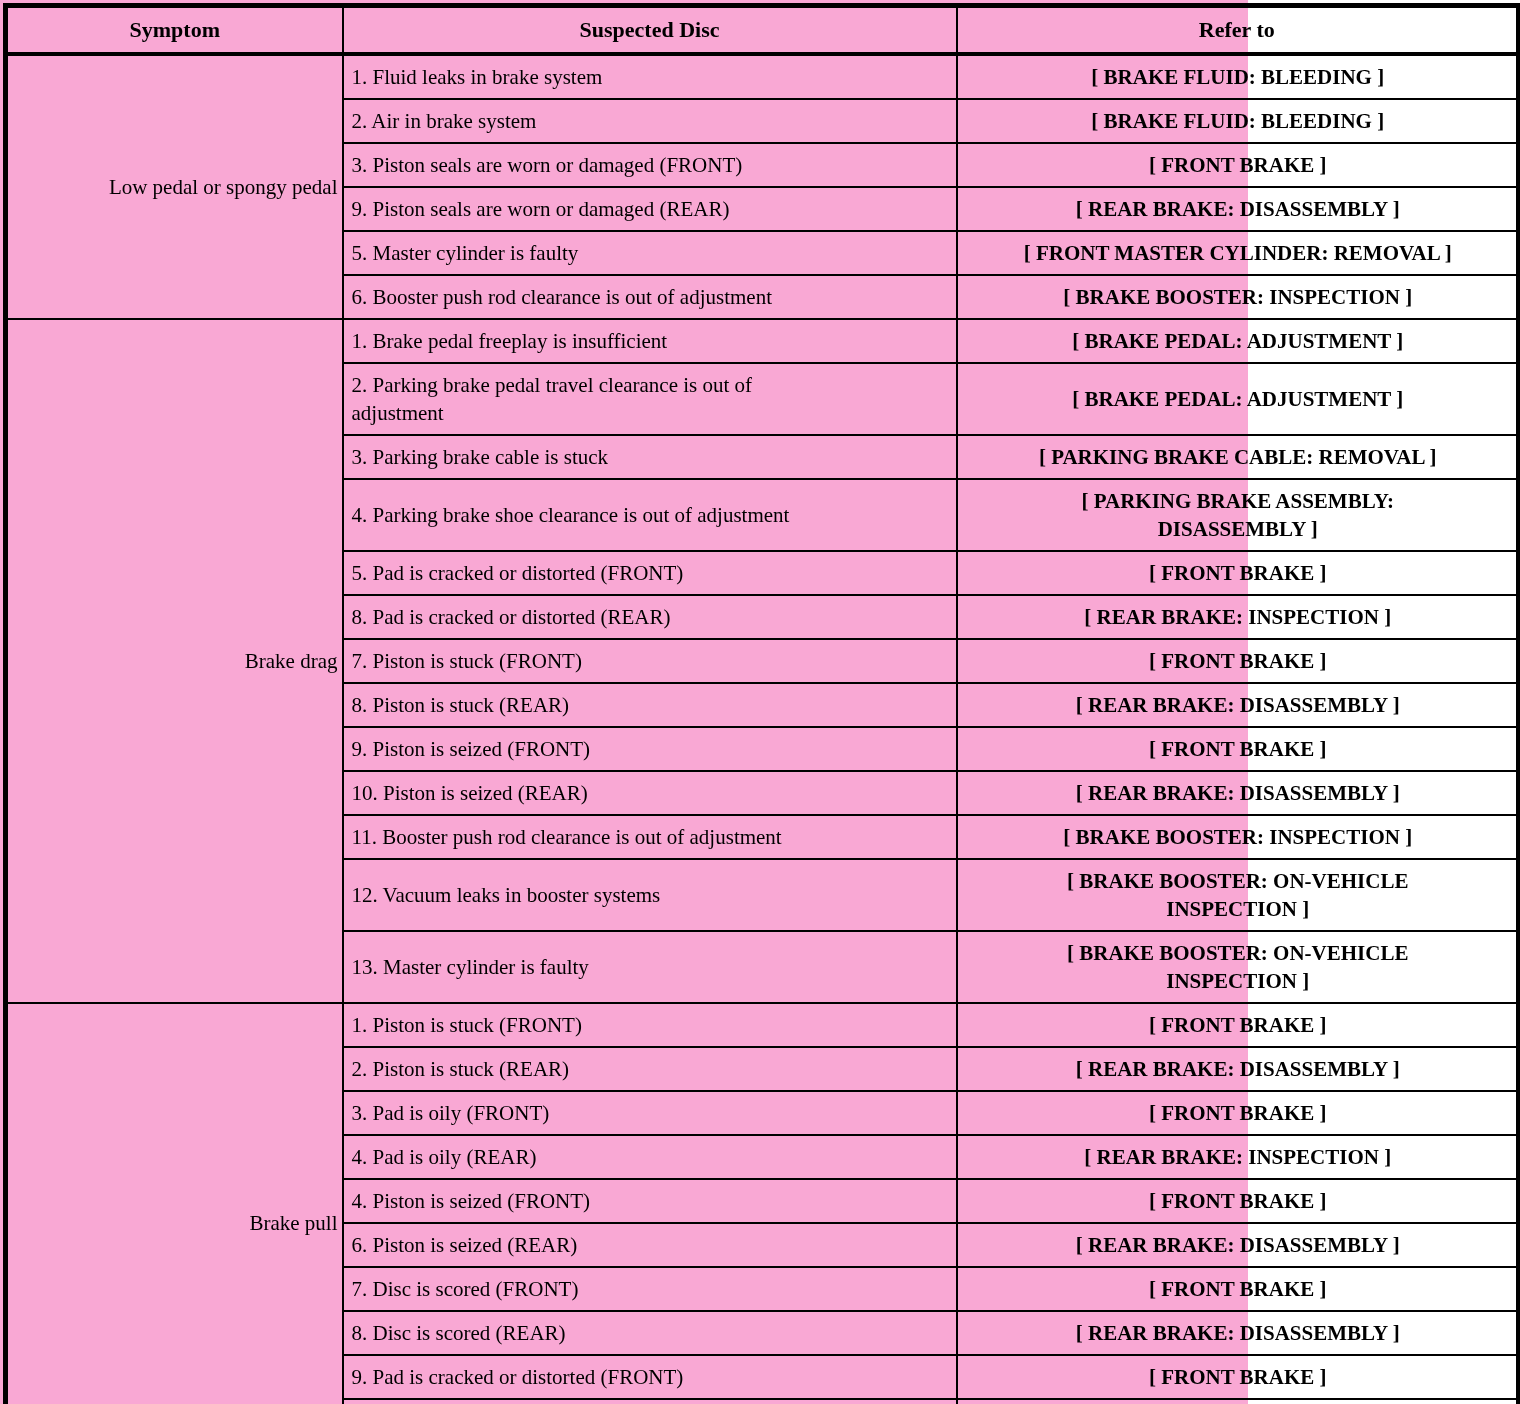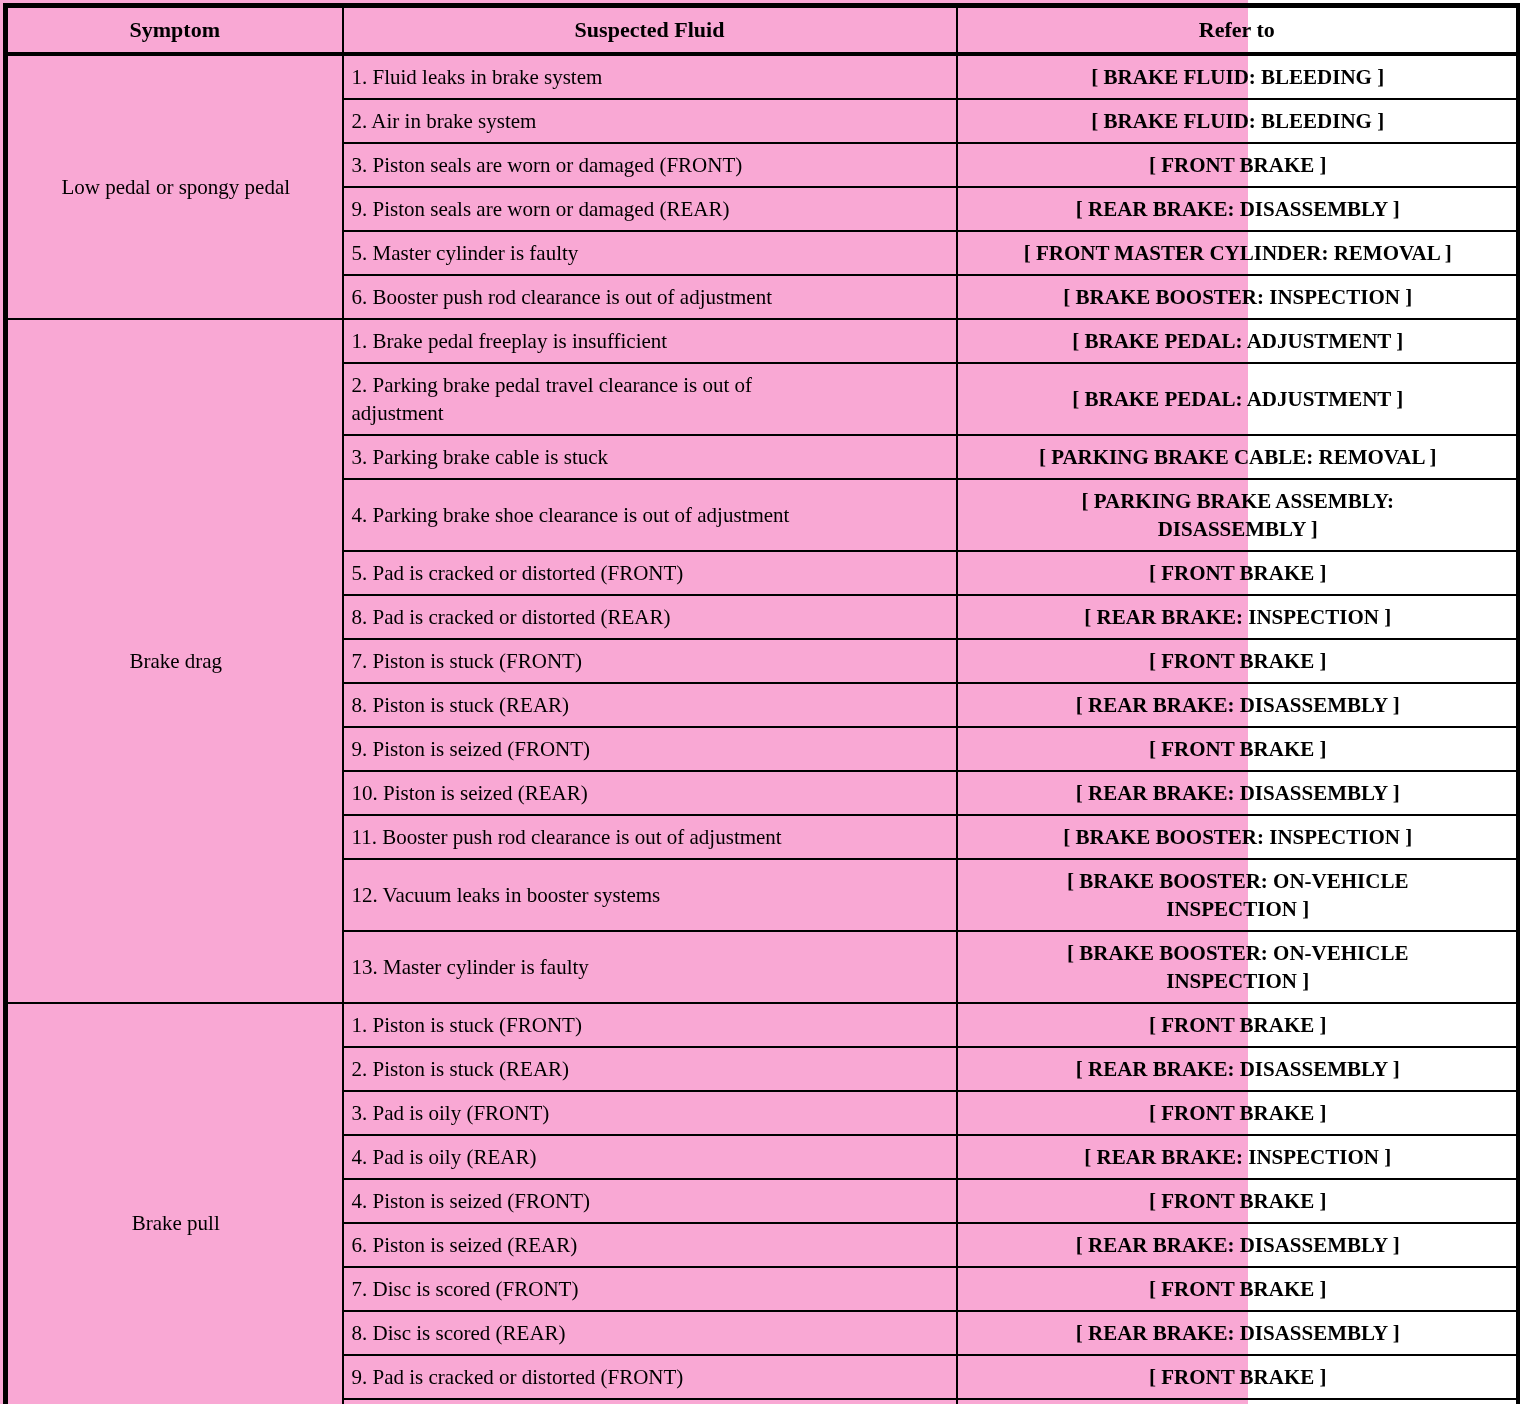--- a/index.html
+++ b/index.html
@@ -39,21 +39,21 @@
   table.tt tbody tr {
     height: 42px;
   }
   table.tt td {
     vertical-align: middle;
     font-size: 21px;
     line-height: 28px;
   }
   td.symptom {
     padding: 7px 4px 7px 6px;
-    text-align: center;
+    text-align: right;
     font-weight: normal;
   }
   td.area {
     padding: 7px 0 7px 8px;
     text-align: left;
     font-weight: normal;
     white-space: pre-line;
   }
   td.refer {
     padding: 7px 6px 7px 8px;
@@ -68,21 +68,21 @@
 <div class="page">
   <table class="tt">
     <colgroup>
       <col style="width:337px">
       <col style="width:614px">
       <col style="width:562px">
     </colgroup>
     <thead>
       <tr>
         <th>Symptom</th>
-        <th>Suspected Fluid</th>
+        <th>Suspected Disc</th>
         <th>Refer to</th>
       </tr>
     </thead>
     <tbody>
         <tr>
           <td class="symptom" rowspan="6">Low pedal or spongy pedal</td>
           <td class="area">1. Fluid leaks in brake system</td>
           <td class="refer">[ BRAKE FLUID: BLEEDING ]</td>
         </tr>
         <tr>

